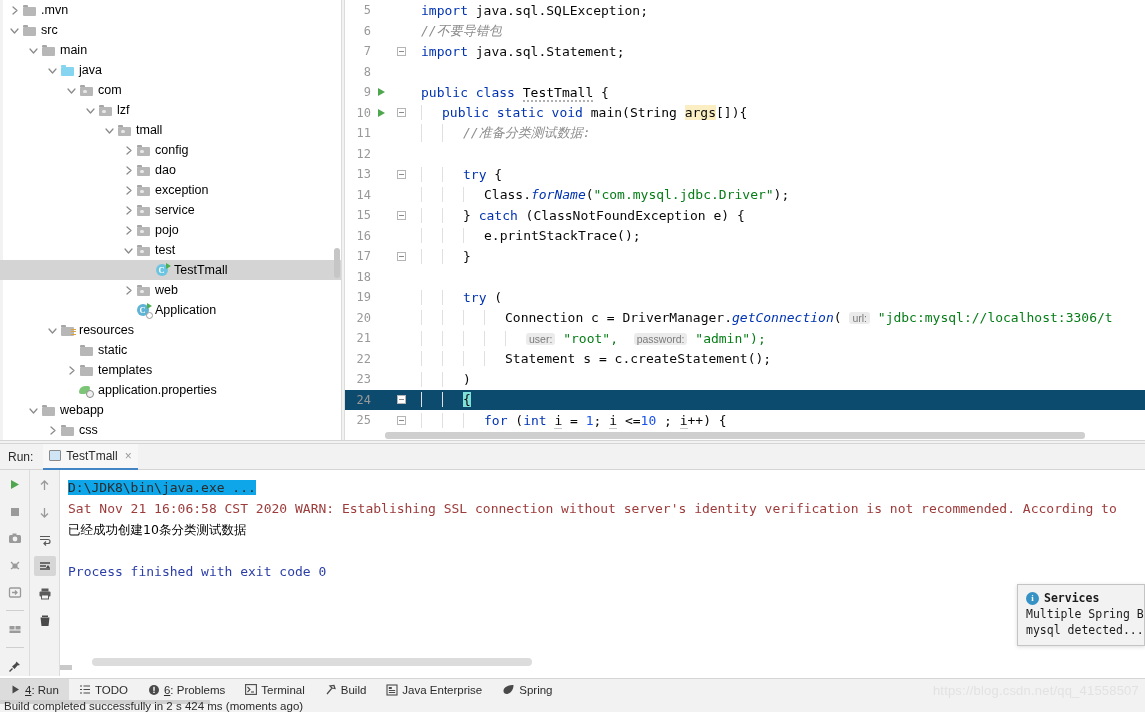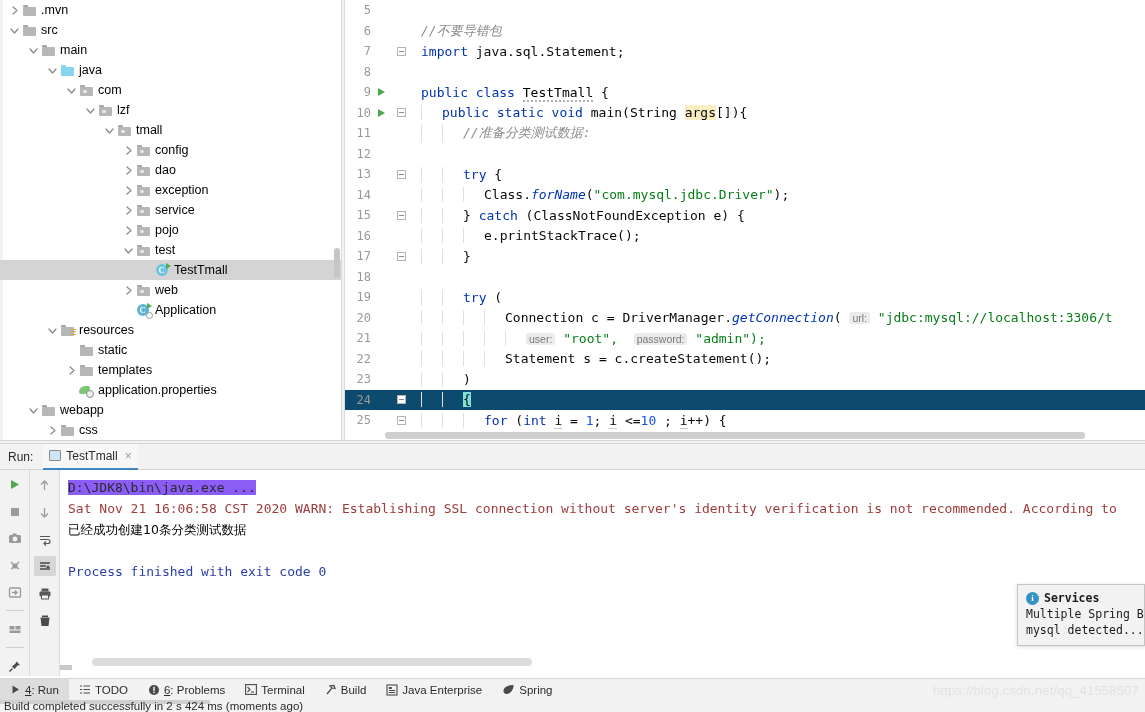--- a/index.html
+++ b/index.html
@@ -177,21 +177,21 @@
   .tbtn { width:22px; height:20px; display:flex; align-items:center; justify-content:center; }
   .tbtn.active { background:#d6d6d6; border-radius:2px; }
   .sep-h { width:18px; height:1px; background:#cfcfcf; margin:1px 0; }
 
   .console {
     flex:1; background:#ffffff; position:relative; overflow:hidden;
     font-family:"DejaVu Sans Mono", monospace; font-size:13px;
     padding:7px 0 0 8px;
   }
   .console-line { height:21px; white-space:nowrap; line-height:21px; }
-  .c-cmd { color:#2b2b2b; background:#8b5cf6; }
+  .c-cmd { color:#2b2b2b; background:#0ea5e9; }
   .c-warn { color:#9d3b3b; }
   .c-cn { color:#000000; font-family:"DejaVu Sans", sans-serif; font-size:12.5px; }
   .c-done { color:#2b3ea8; }
 
   .console-hscroll {
     position:absolute; left:0; right:0; bottom:8px; height:10px;
   }
   .console-hscroll .thumb {
     position:absolute; left:32px; width:440px; height:8px; background:#dcdcdc; border-radius:4px;
   }
@@ -580,21 +580,21 @@
         </div>
       <div class="tree-scrollbar">
         <div class="thumb"></div>
       </div>
     </div>
 
     <div class="v-split"></div>
 
     <div class="editor">
       <div class="code-area" id="code-lines">
-          <div class="cline"><span class="lnum">5</span><span class="gutter-run"></span><span class="gutter-fold"></span></div>
+          <div class="cline"><span class="lnum">5</span><span class="gutter-run"></span><span class="gutter-fold"></span><span class="ctext"><span style="display:inline-block;width:0px"></span><span class="kw">import</span><span class="plain"> java.sql.SQLException;</span></span></div>
           <div class="cline"><span class="lnum">6</span><span class="gutter-run"></span><span class="gutter-fold"></span><span class="ctext"><span style="display:inline-block;width:0px"></span><span class="cmt">//不要导错包</span></span></div>
           <div class="cline"><span class="lnum">7</span><span class="gutter-run"></span><span class="gutter-fold"><span class="fold-box"></span></span><span class="ctext"><span style="display:inline-block;width:0px"></span><span class="kw">import</span><span class="plain"> java.sql.Statement;</span></span></div>
           <div class="cline"><span class="lnum">8</span><span class="gutter-run"></span><span class="gutter-fold"></span><span class="ctext"><span style="display:inline-block;width:0px"></span></span></div>
           <div class="cline"><span class="lnum">9</span><span class="gutter-run"><span class="play"></span></span><span class="gutter-fold"></span><span class="ctext"><span style="display:inline-block;width:0px"></span><span class="kw">public</span><span class="plain"> </span><span class="kw">class</span><span class="plain"> </span><span class="cls squiggle">TestTmall</span><span class="plain"> {</span></span></div>
           <div class="cline"><span class="lnum">10</span><span class="gutter-run"><span class="play"></span></span><span class="gutter-fold"><span class="fold-line"></span><span class="fold-box"></span></span><span class="ctext"><span class="indent-guide" style="left:8px"></span><span style="display:inline-block;width:21px"></span><span class="kw">public</span><span class="plain"> </span><span class="kw">static</span><span class="plain"> </span><span class="kw">void</span><span class="plain"> main(</span><span class="cls">String</span><span class="plain"> </span><span class="args-hl plain">args</span><span class="plain">[]){</span></span></div>
           <div class="cline"><span class="lnum">11</span><span class="gutter-run"></span><span class="gutter-fold"><span class="fold-line"></span></span><span class="ctext"><span class="indent-guide" style="left:8px"></span><span class="indent-guide" style="left:29px"></span><span style="display:inline-block;width:42px"></span><span class="cmt">//准备分类测试数据:</span></span></div>
           <div class="cline"><span class="lnum">12</span><span class="gutter-run"></span><span class="gutter-fold"><span class="fold-line"></span></span><span class="ctext"><span style="display:inline-block;width:0px"></span></span></div>
           <div class="cline"><span class="lnum">13</span><span class="gutter-run"></span><span class="gutter-fold"><span class="fold-line"></span><span class="fold-box"></span></span><span class="ctext"><span class="indent-guide" style="left:8px"></span><span class="indent-guide" style="left:29px"></span><span style="display:inline-block;width:42px"></span><span class="kw">try</span><span class="plain"> {</span></span></div>
           <div class="cline"><span class="lnum">14</span><span class="gutter-run"></span><span class="gutter-fold"><span class="fold-line"></span></span><span class="ctext"><span class="indent-guide" style="left:8px"></span><span class="indent-guide" style="left:29px"></span><span class="indent-guide" style="left:50px"></span><span style="display:inline-block;width:63px"></span><span class="plain">Class.</span><span class="mth">forName</span><span class="plain">(</span><span class="str">"com.mysql.jdbc.Driver"</span><span class="plain">);</span></span></div>
           <div class="cline"><span class="lnum">15</span><span class="gutter-run"></span><span class="gutter-fold"><span class="fold-line"></span><span class="fold-box"></span></span><span class="ctext"><span class="indent-guide" style="left:8px"></span><span class="indent-guide" style="left:29px"></span><span style="display:inline-block;width:42px"></span><span class="plain">} </span><span class="kw">catch</span><span class="plain"> (ClassNotFoundException e) {</span></span></div>

